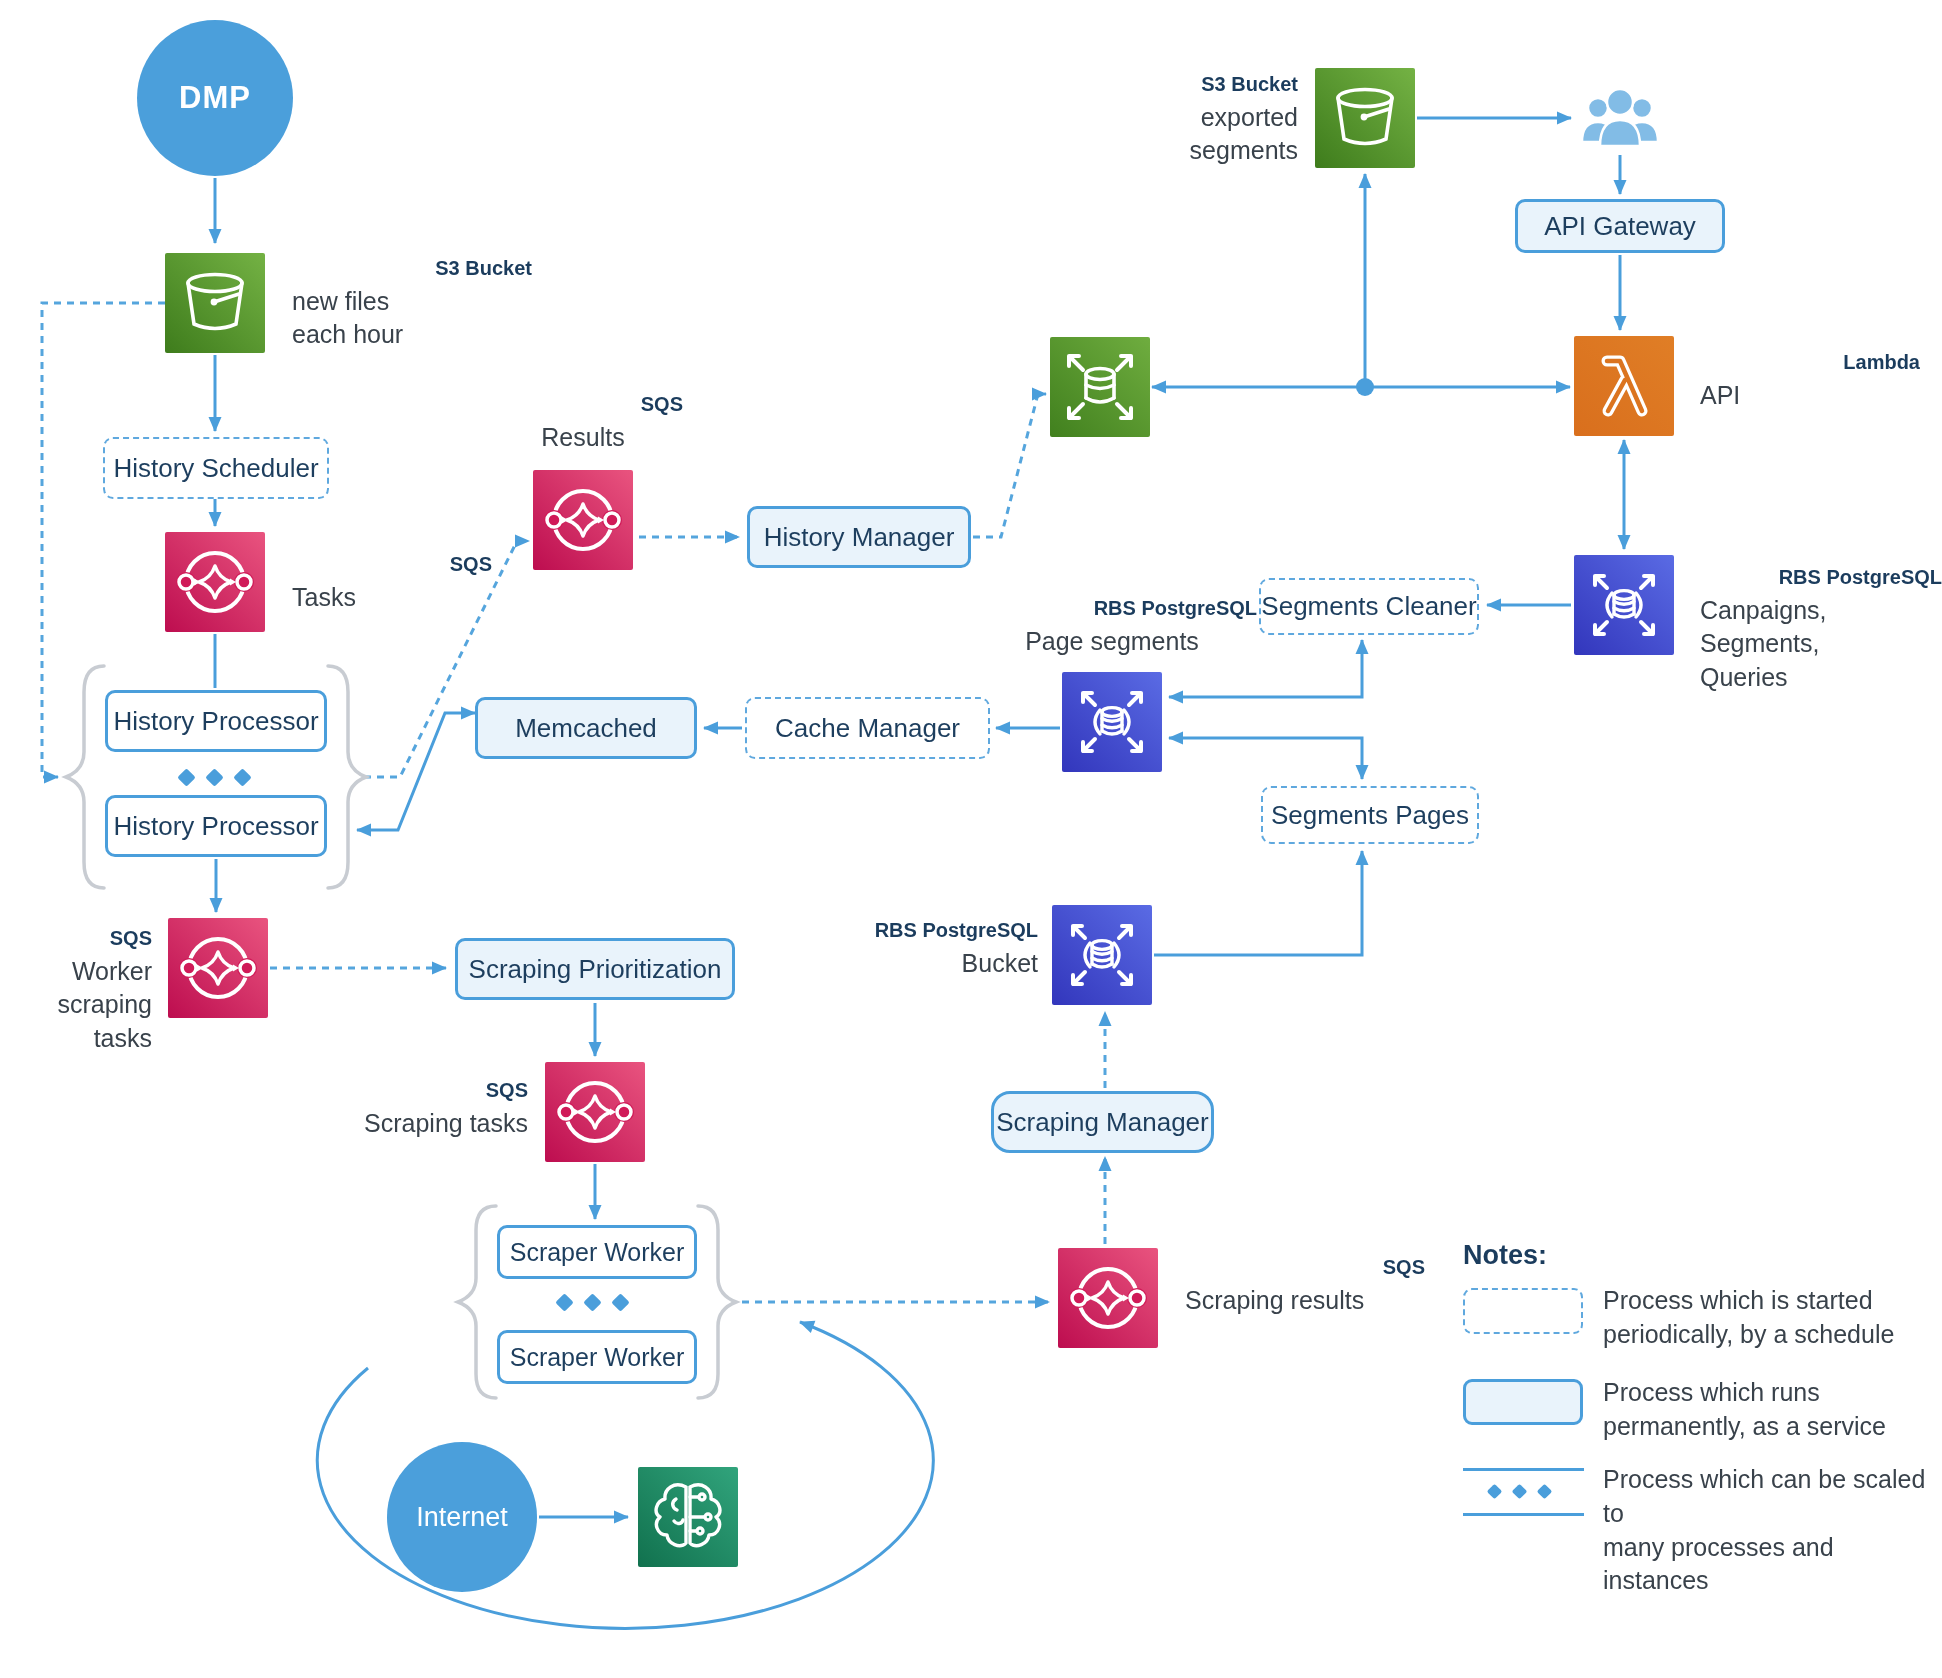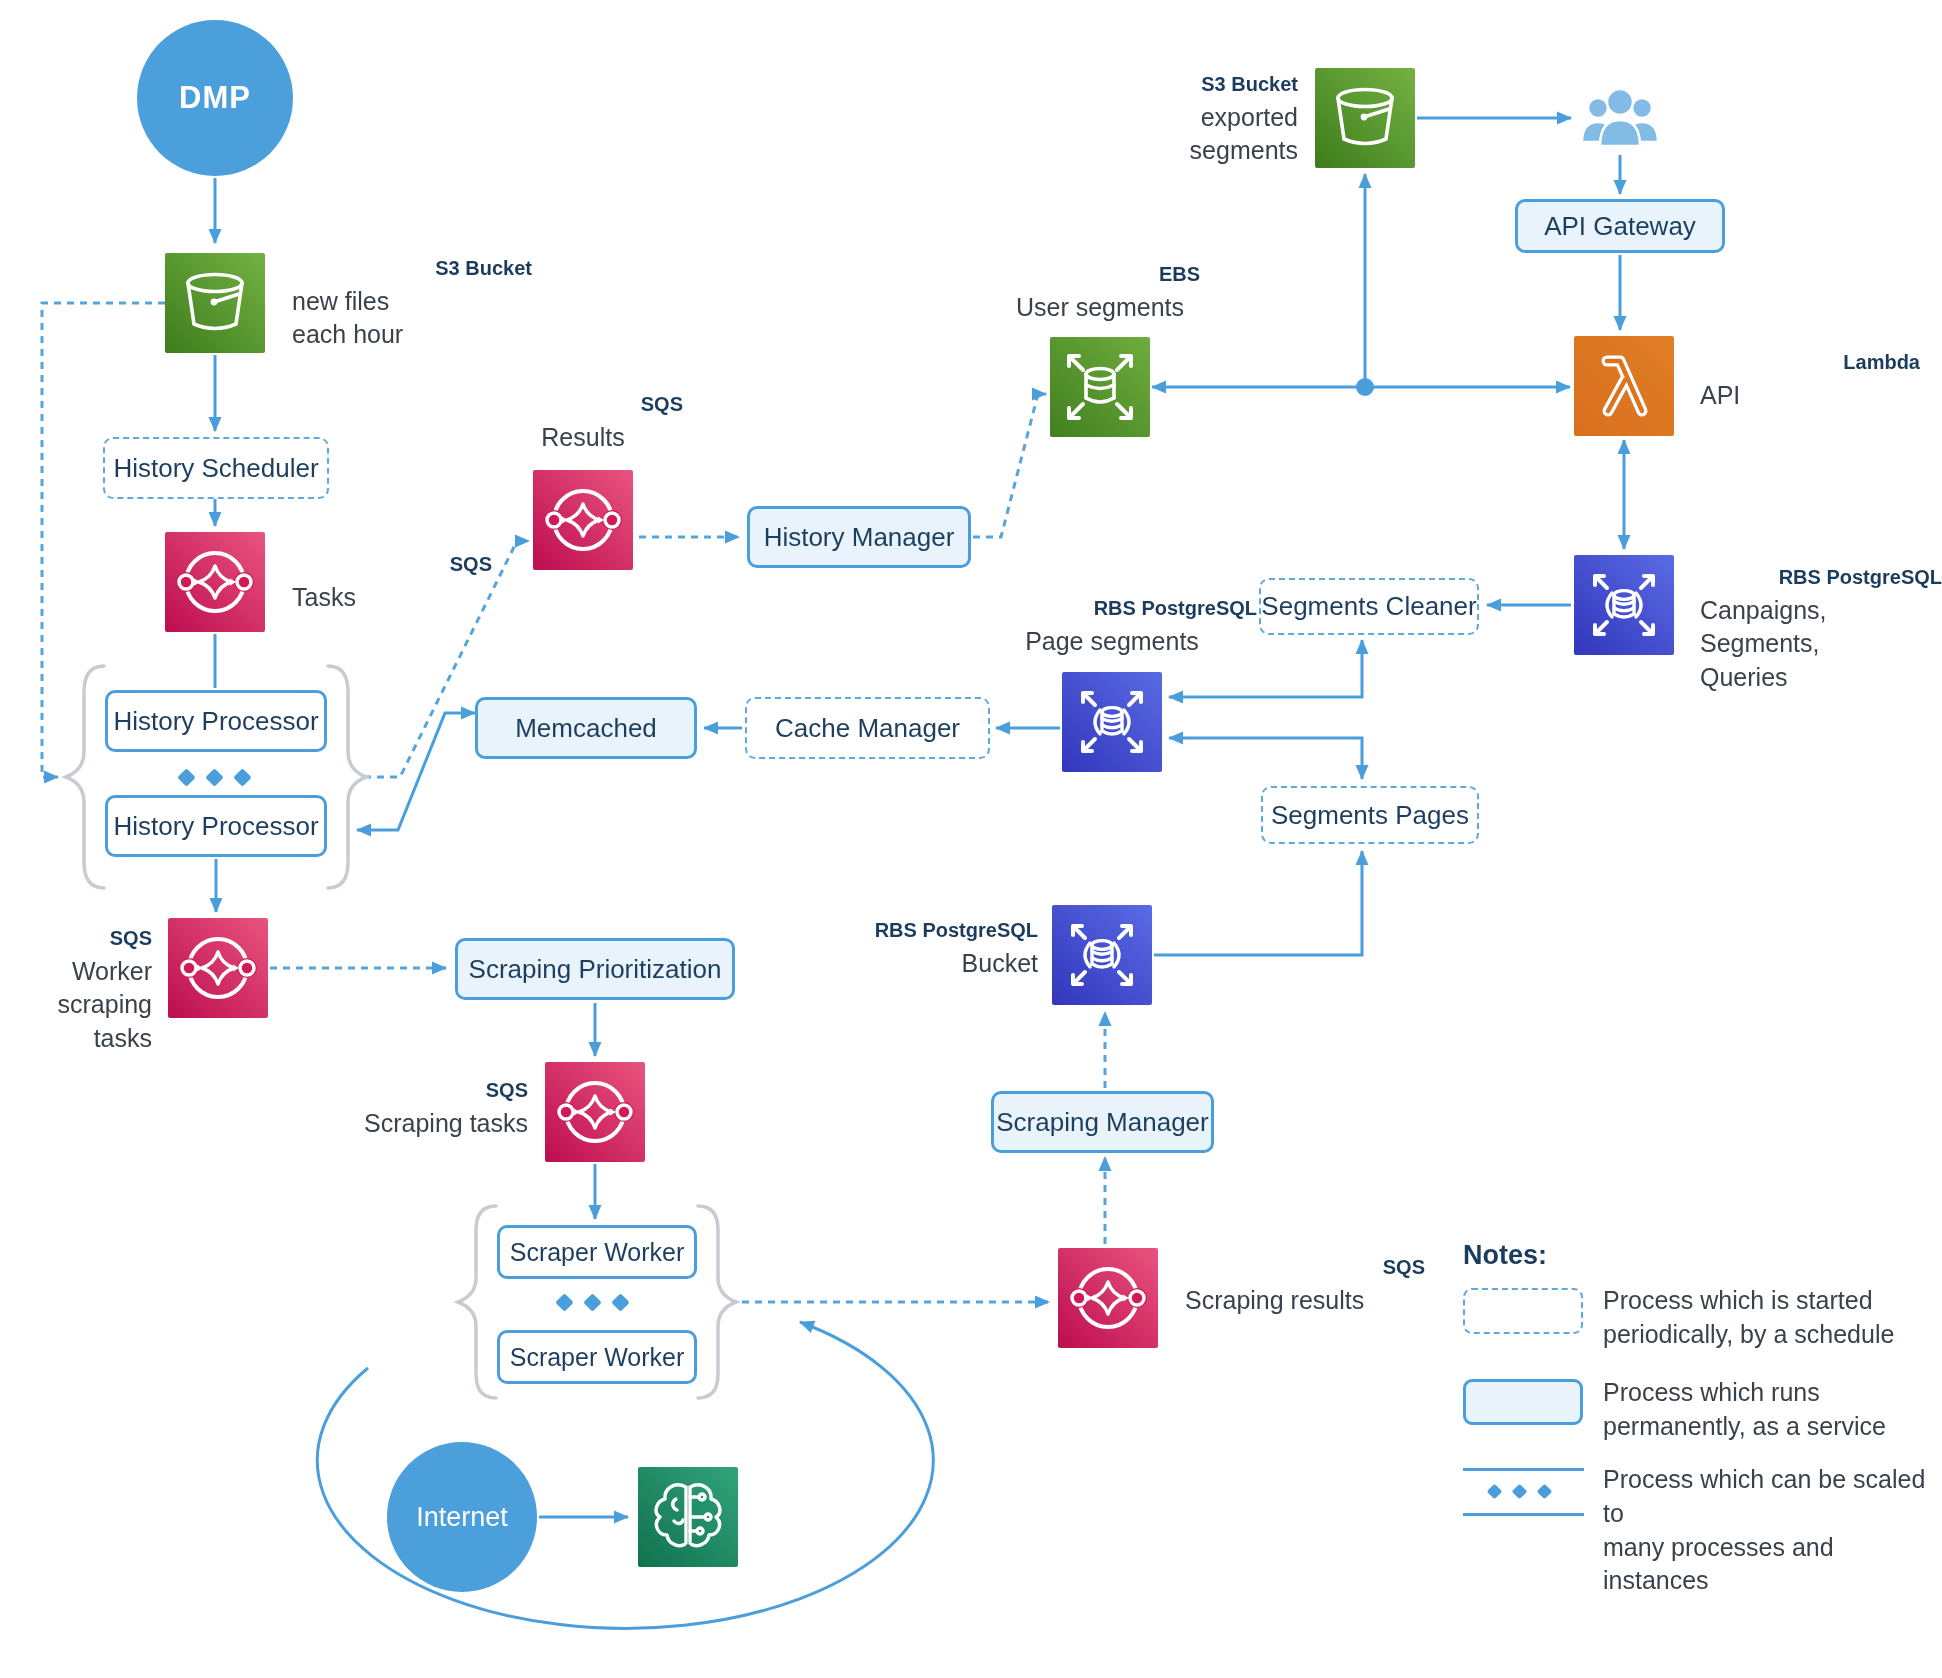--- a/index.html
+++ b/index.html
@@ -340,21 +340,21 @@
   </div>
 
   <div class="pbox dashed" style="left:1259px;top:578px;width:220px;height:57px;">
     <span>Segments Cleaner</span>
   </div>
 
   <div class="pbox dashed" style="left:1261px;top:786px;width:218px;height:58px;">
     <span>Segments Pages</span>
   </div>
 
-  <div class="pbox solid" style="left:991px;top:1091px;width:223px;height:62px;">
+  <div class="pbox solid" style="left:991px;top:1091px;width:223px;height:62px;border-radius:19px;">
     <span>Scraping Manager</span>
   </div>
 
   <div class="pbox solid" style="left:1515px;top:199px;width:210px;height:54px;">
     <span>API Gateway</span>
   </div>
 
   <div class="lblock" style="left:292px;top:256px;width:240px;">
     <div class="title">S3 Bucket</div>
     <div class="sub">new files
@@ -375,24 +375,20 @@
   <div class="lblock right" style="left:320px;top:1078px;width:208px;">
     <div class="title">SQS</div>
     <div class="sub">Scraping tasks</div>
   </div>
 
   <div class="lblock center" style="left:483px;top:392px;width:200px;">
     <div class="title">SQS</div>
     <div class="sub">Results</div>
   </div>
 
-  <div class="lblock center" style="left:1000px;top:262px;width:200px;">
-    <div class="title">EBS</div>
-    <div class="sub">User segments</div>
-  </div>
 
   <div class="lblock right" style="left:1080px;top:72px;width:218px;">
     <div class="title">S3 Bucket</div>
     <div class="sub">exported
 segments</div>
   </div>
 
   <div class="lblock" style="left:1700px;top:350px;width:220px;">
     <div class="title">Lambda</div>
     <div class="sub">API</div>

